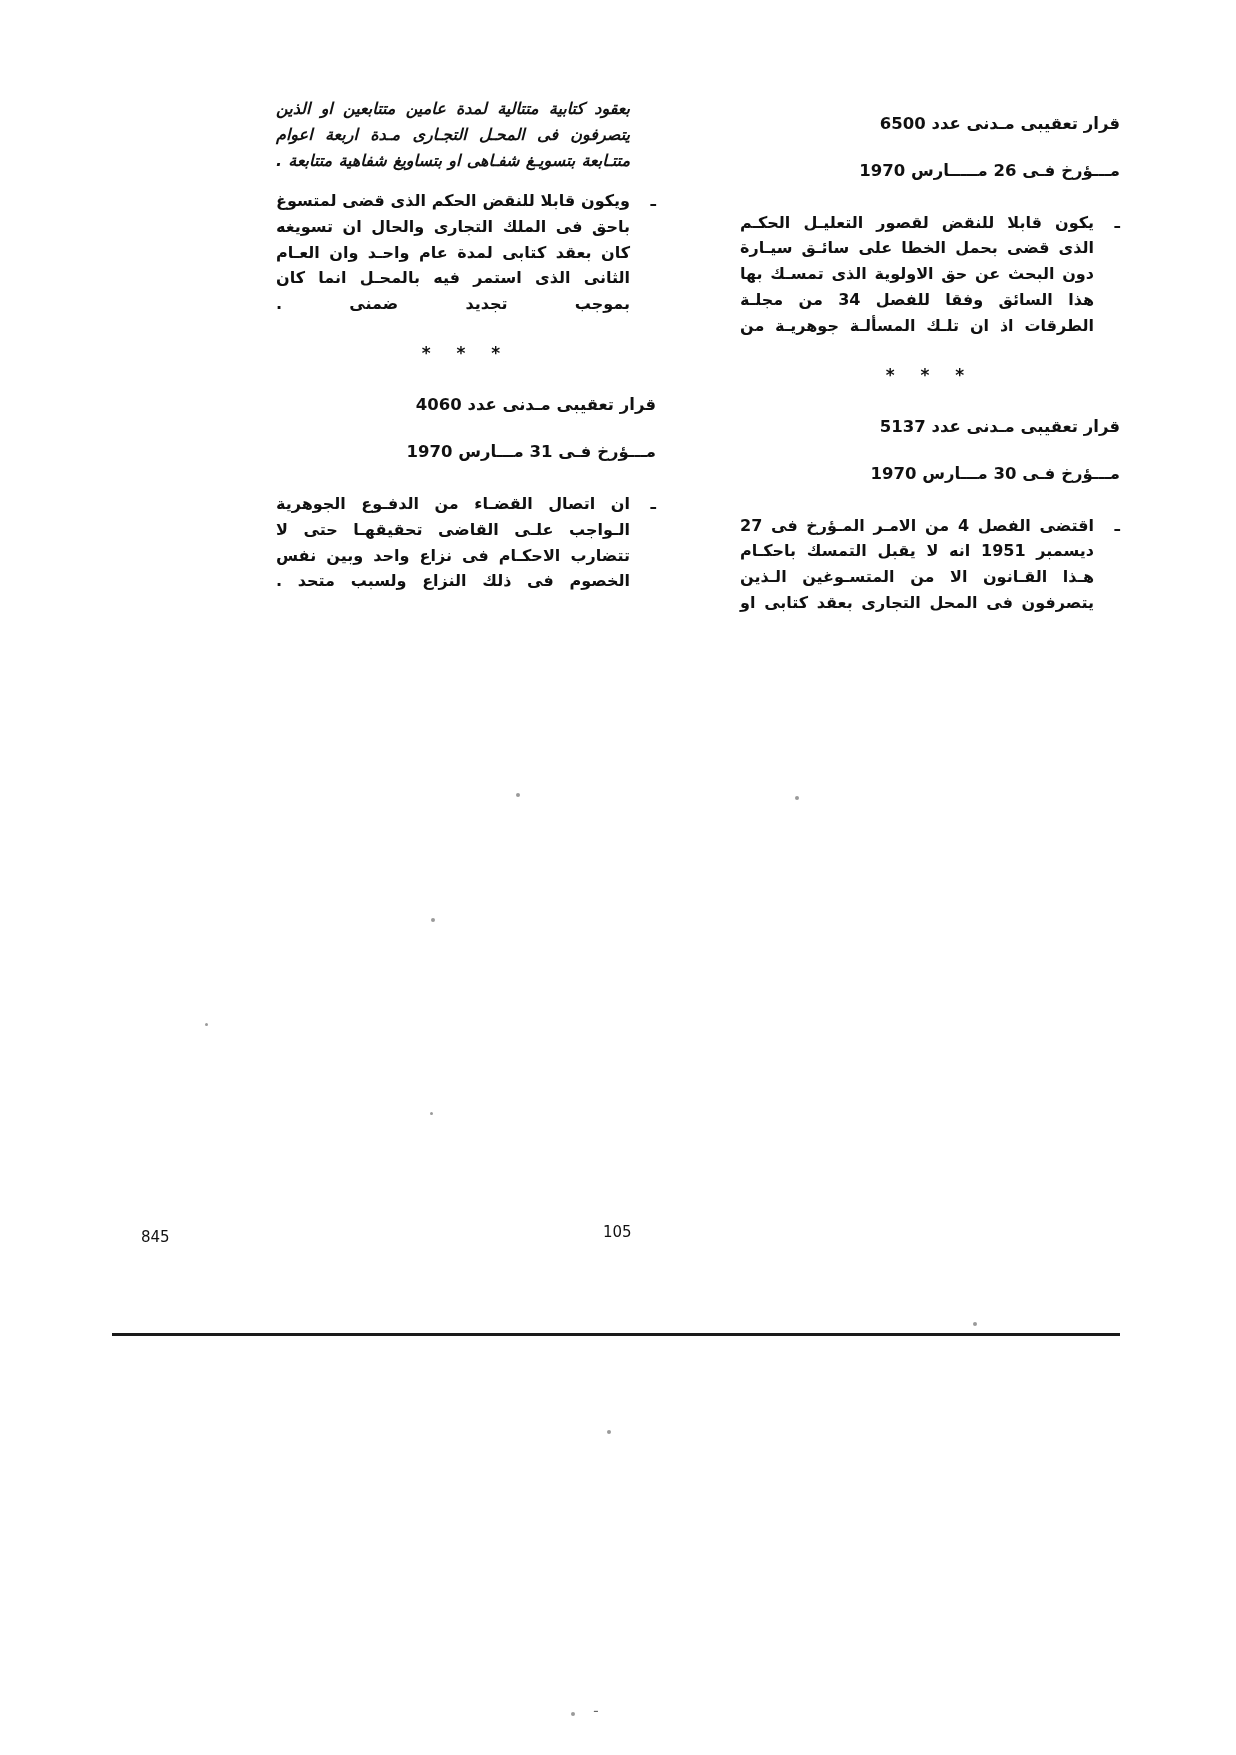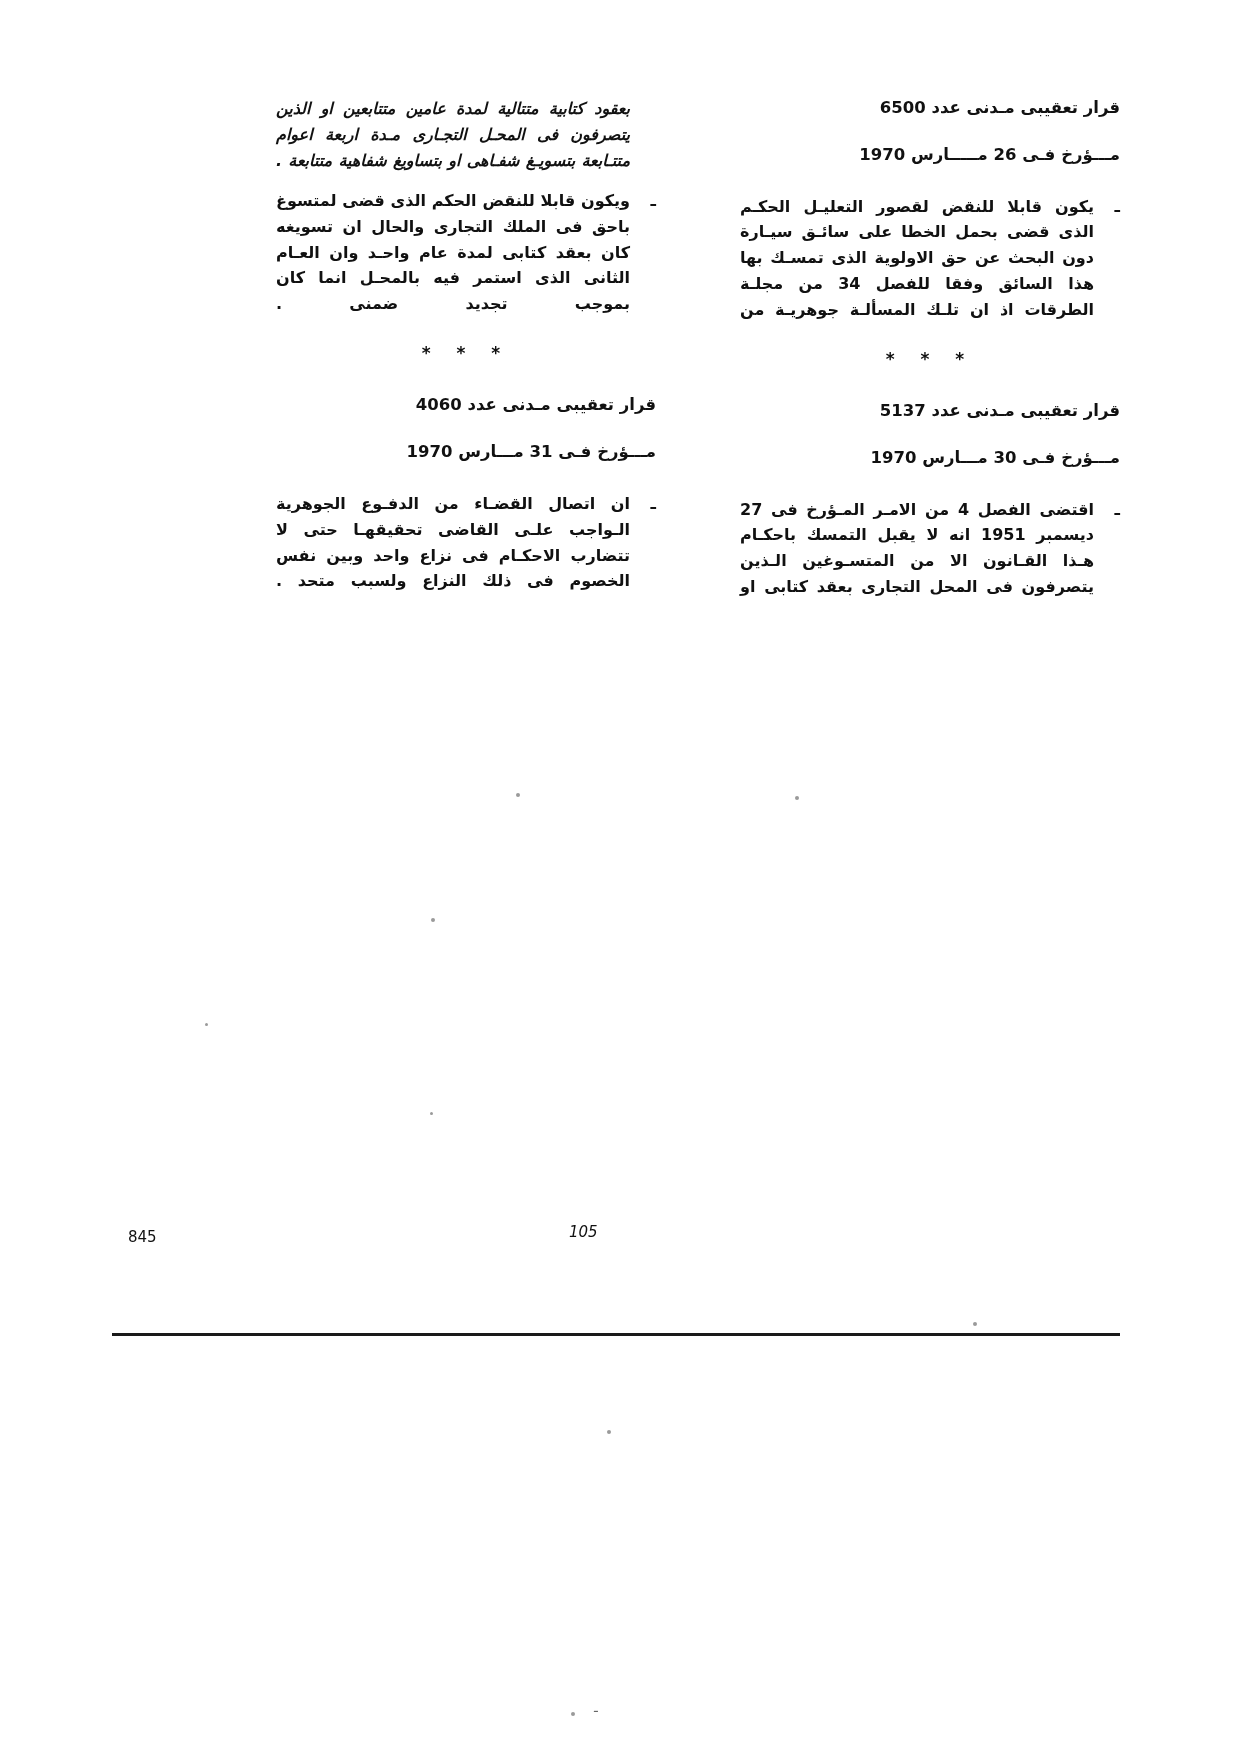--- a/index.html
+++ b/index.html
@@ -32,21 +32,21 @@
   .col {
     width: 380px;
     direction: rtl;
     text-align: right;
   }
   .heading {
     font-size: 16.5px;
     font-weight: 700;
     letter-spacing: 0.4px;
     line-height: 1.5;
-    margin: 0 0 22px 0;
+    margin: 16px 0 22px 0;
     white-space: nowrap;
   }
   .subheading {
     font-size: 16.5px;
     font-weight: 700;
     letter-spacing: 0.4px;
     line-height: 1.5;
     margin: 0 0 26px 0;
     white-space: nowrap;
   }
@@ -79,27 +79,26 @@
     margin: 26px 0 30px 0;
     direction: ltr;
   }
   .folio {
     position: absolute;
     font-size: 15px;
     font-weight: 400;
     color: #111;
   }
   .folio-left {
-    left: 128px;
+    left: 141px;
     top: 1228px;
   }
   .folio-center {
-    left: 569px;
+    left: 603px;
     top: 1223px;
-    font-style: italic;
   }
   .rule {
     position: absolute;
     left: 112px;
     top: 1333px;
     width: 1008px;
     height: 3px;
     background: #1a1a1a;
   }
   .speck {

